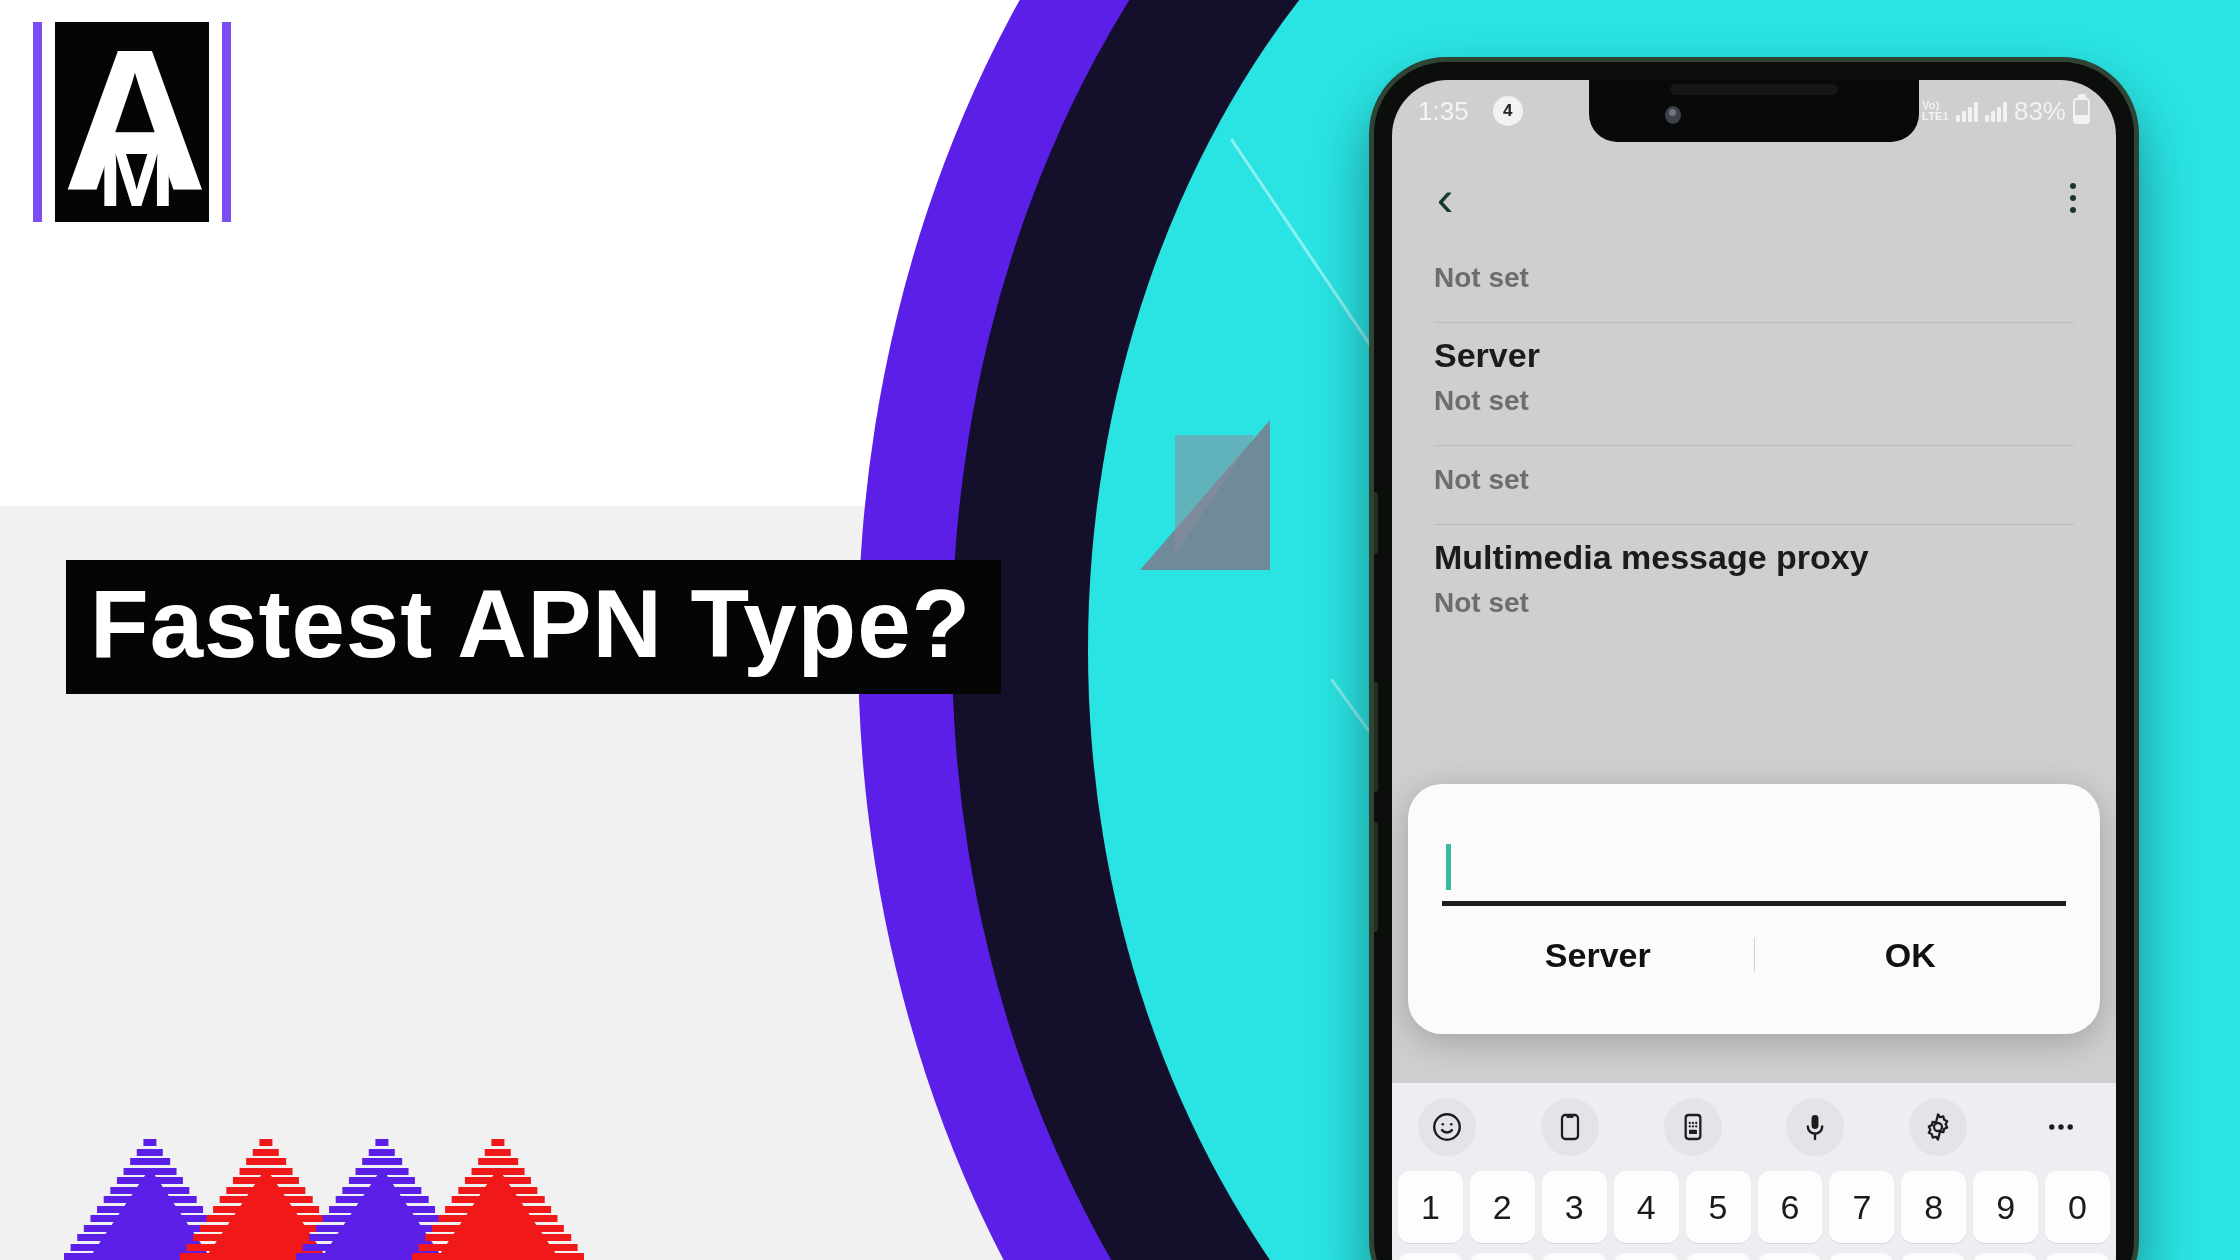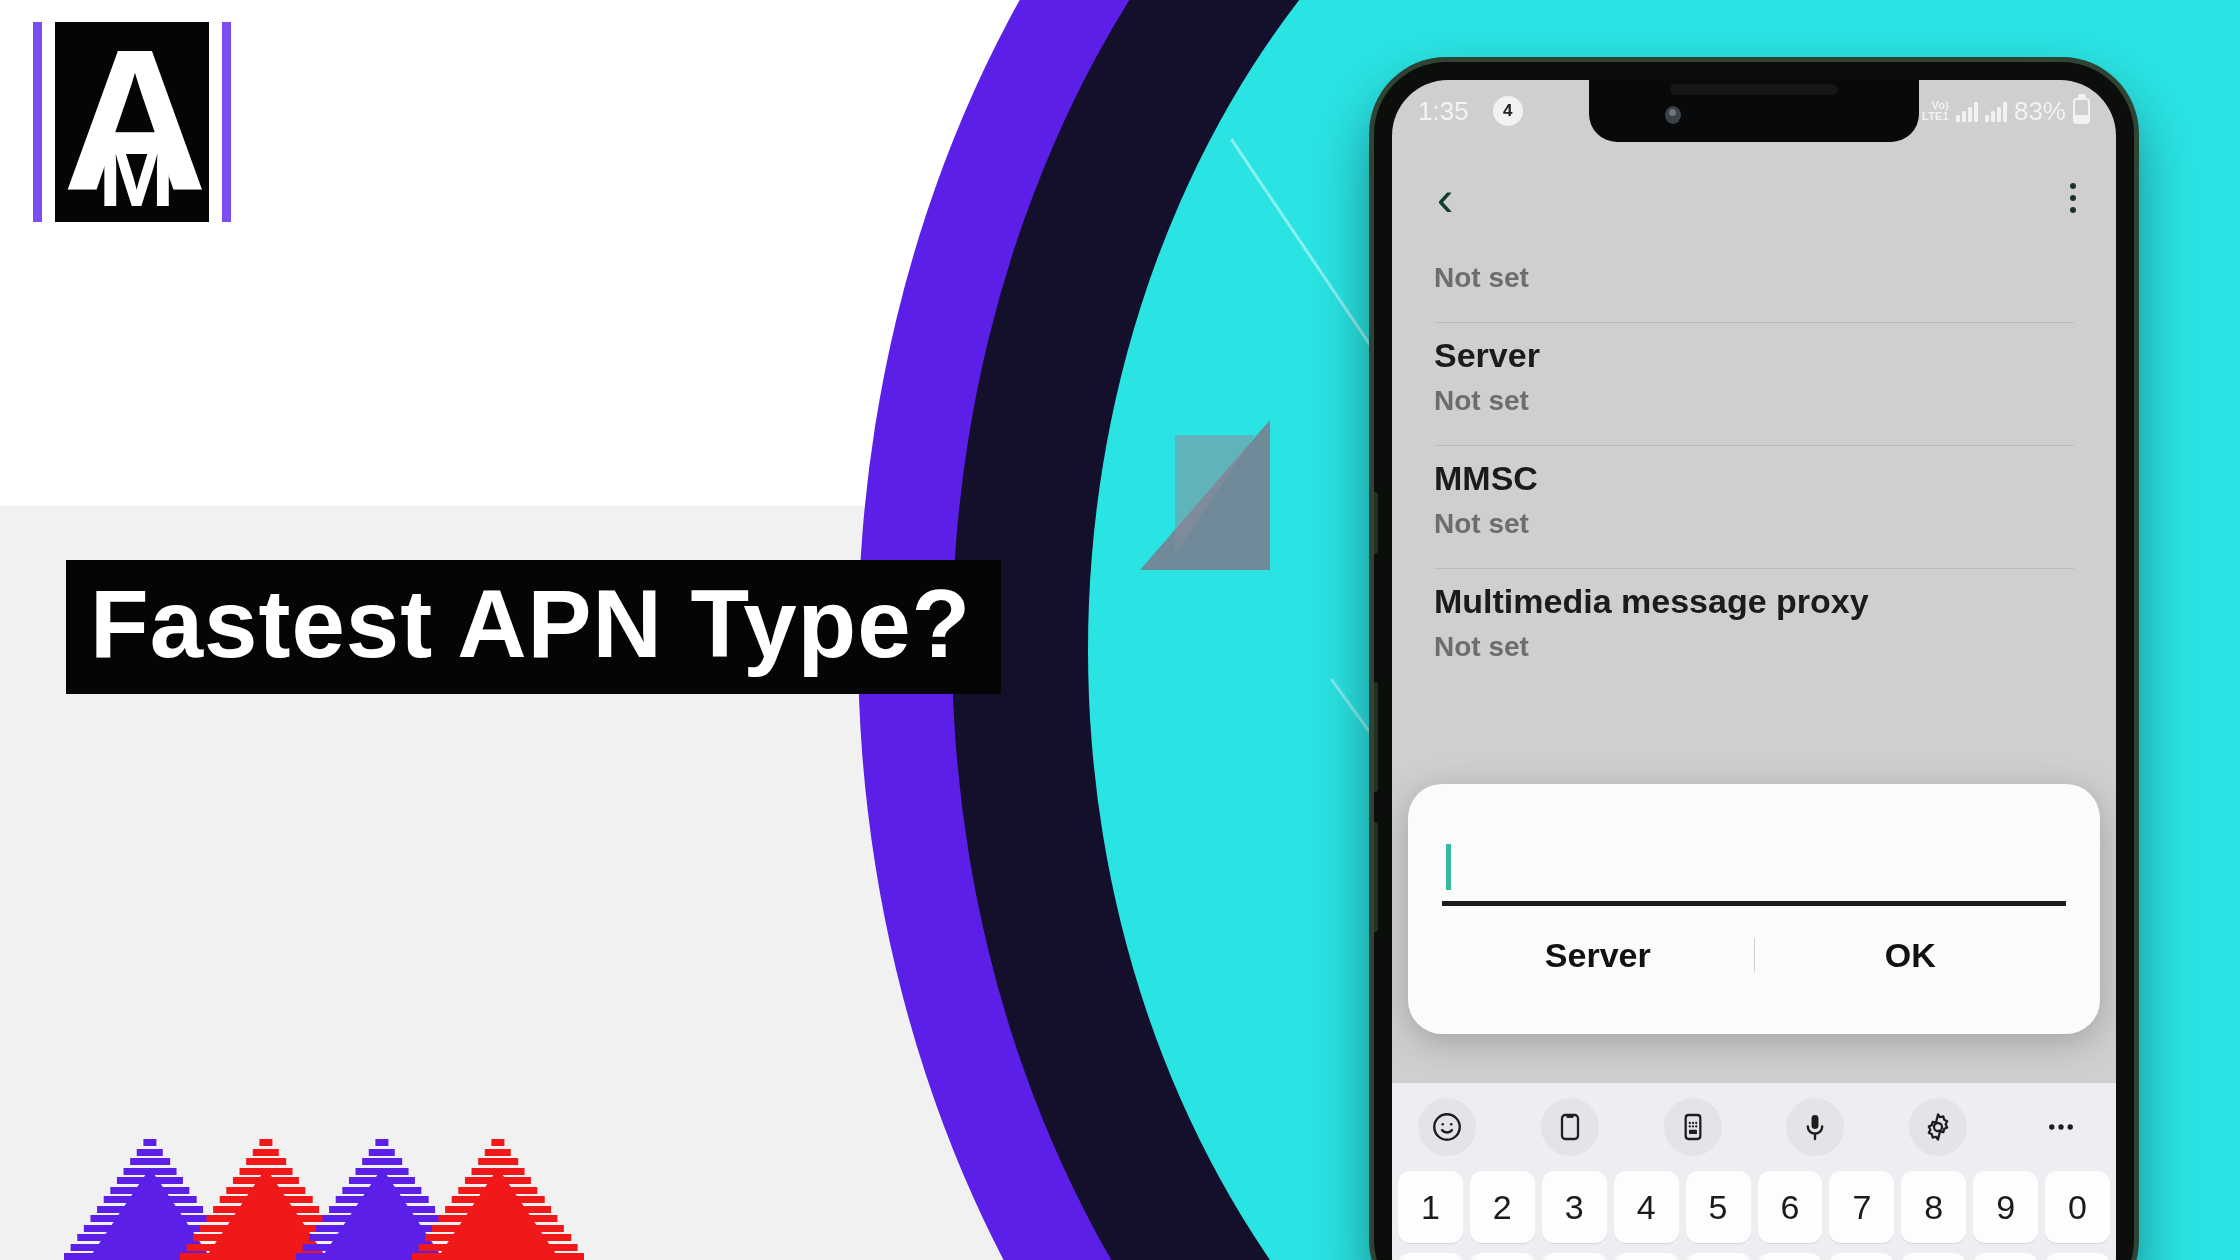--- a/index.html
+++ b/index.html
@@ -155,21 +155,21 @@
     padding:0 26px; z-index:30; color:#ffffff; font-size:25px;
   }
   #sb-left { display:flex; align-items:center; gap:24px; }
   #sb-time { font-size:26px; font-weight:400; color:#f4f4f4; }
   #sb-badge {
     width:30px; height:30px; border-radius:50%; background:#f2f2f2; color:#222;
     font-size:17px; font-weight:700; display:flex; align-items:center; justify-content:center;
   }
   #sb-right { display:flex; align-items:center; gap:7px; color:#f2f2f2; }
   .volte {
-    display:flex; flex-direction:column; align-items:flex-end; line-height:11px;
+    display:flex; flex-direction:column; align-items:flex-start; line-height:11px;
     font-size:11px; font-weight:700; letter-spacing:.2px;
   }
   .sig { display:flex; align-items:flex-end; gap:2px; height:22px; }
   .sig b { display:block; width:4px; background:#f2f2f2; border-radius:1px; }
   .sig b:nth-child(1){height:7px;} .sig b:nth-child(2){height:11px;}
   .sig b:nth-child(3){height:15px;} .sig b:nth-child(4){height:20px;}
   #sb-pct { font-size:26px; }
   #sb-battery {
     width:17px; height:26px; border:2px solid #f2f2f2; border-radius:4px;
     position:relative; background:linear-gradient(to top,#f2f2f2 31%, transparent 31%);
@@ -521,21 +521,20 @@
       </div>
       <div class="li-divider"></div>
 
       <div class="list-item">
         <div class="li-title">Server</div>
         <div class="li-sub">Not set</div>
       </div>
       <div class="li-divider"></div>
 
       <div class="list-item">
-        <div class="li-title">MMSC</div>
         <div class="li-sub">Not set</div>
       </div>
       <div class="li-divider"></div>
 
       <div class="list-item">
         <div class="li-title">Multimedia message proxy</div>
         <div class="li-sub">Not set</div>
       </div>
     </div>
 

